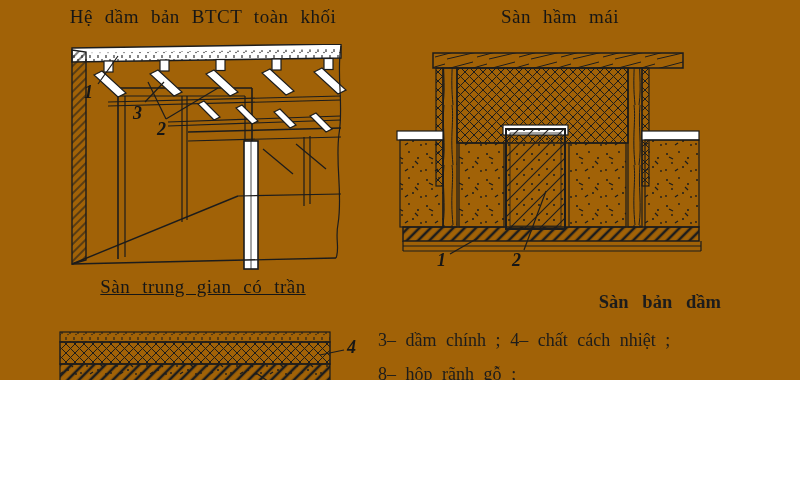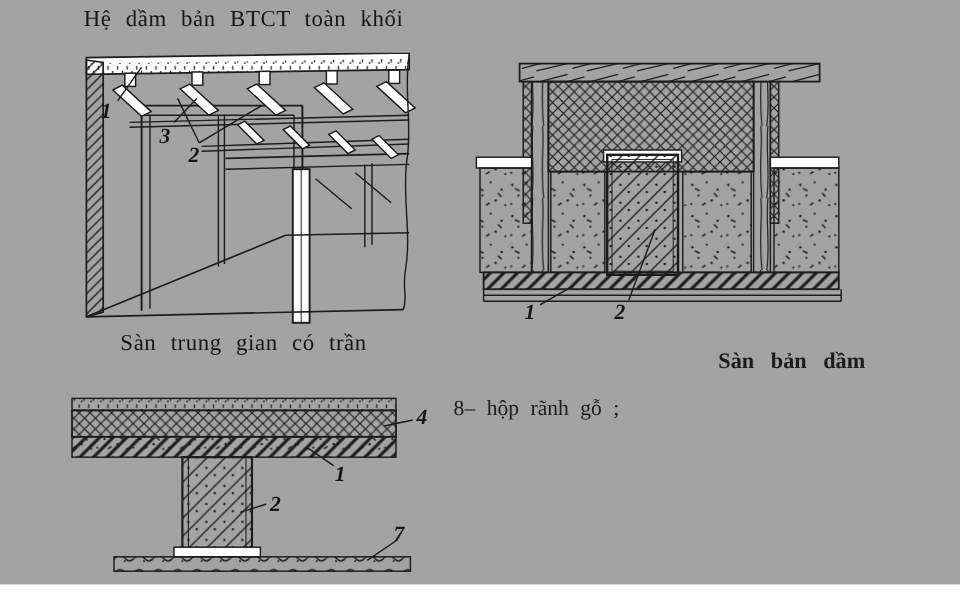--- a/index.html
+++ b/index.html
@@ -1,19 +1,19 @@
 <!DOCTYPE html>
 <html><head>
 <meta charset="utf-8">
 <style>
   html,body{margin:0;padding:0;}
   .page{
     position:relative;
-    width:800px;height:487px;
-    background:#a3a3a3;
+    width:800px;height:380px;
+    background:#a16207;
     font-family:"Liberation Serif", serif;
     color:#1c1c1c;
     overflow:hidden;
   }
   .fig-title{
     position:absolute;
     font-size:19px;
     letter-spacing:0.5px;
     word-spacing:0.35em;
     text-align:center;
@@ -98,21 +98,22 @@
       </pattern>
       <pattern id="pFine" patternUnits="userSpaceOnUse" width="8" height="10">
         <line x1="2" y1="1" x2="2" y2="4" stroke="#1c1c1c" stroke-width="1.1"></line>
         <line x1="6" y1="5" x2="6" y2="8" stroke="#1c1c1c" stroke-width="1.1"></line>
         <circle cx="4" cy="8.5" r="0.7" fill="#1c1c1c"></circle>
       </pattern>
     </defs>
   </svg>
 
   <div class="fig-title" style="left:48px;top:6px;width:310px;">Hệ dầm bản BTCT toàn khối</div>
-  <div class="fig-title" style="left:48px;top:276px;width:310px;">Sàn trung gian có trần</div>
+  <div class="fig-title" style="left:400px;top:6px;width:320px;">Sàn hầm mái</div>
+  <div class="fig-title" style="left:48px;top:276px;width:310px;text-decoration:underline;">Sàn trung gian có trần</div>
 
   <div class="figure" style="left:48px;top:44px;width:310px;height:235px;">
     <svg width="310" height="235" viewBox="0 0 310 235">
       <g stroke="#1c1c1c" fill="none" stroke-width="1.2">
 
         <g>
           <line x1="60" y1="58" x2="293" y2="52"></line>
           <line x1="60" y1="62" x2="293" y2="56"></line>
           <line x1="120" y1="78" x2="293" y2="72"></line>
           <line x1="120" y1="82" x2="293" y2="76"></line>
@@ -261,16 +262,17 @@
       </g>
     </svg>
     <span class="callout" style="left:299px;top:12px;">4</span>
     <span class="callout" style="left:231px;top:60px;">1</span>
     <span class="callout" style="left:177px;top:85px;">2</span>
     <span class="callout" style="left:280px;top:110px;">7</span>
   </div>
 
   <div class="legend">
     <div class="legend-title">Sàn bản dầm</div>
+    <div class="legend-line">3– dầm chính ; 4– chất cách nhiệt ;</div>
     <div class="legend-line">8– hộp rãnh gỗ ;</div>
   </div>
 
 </div>
 
 </body></html>

